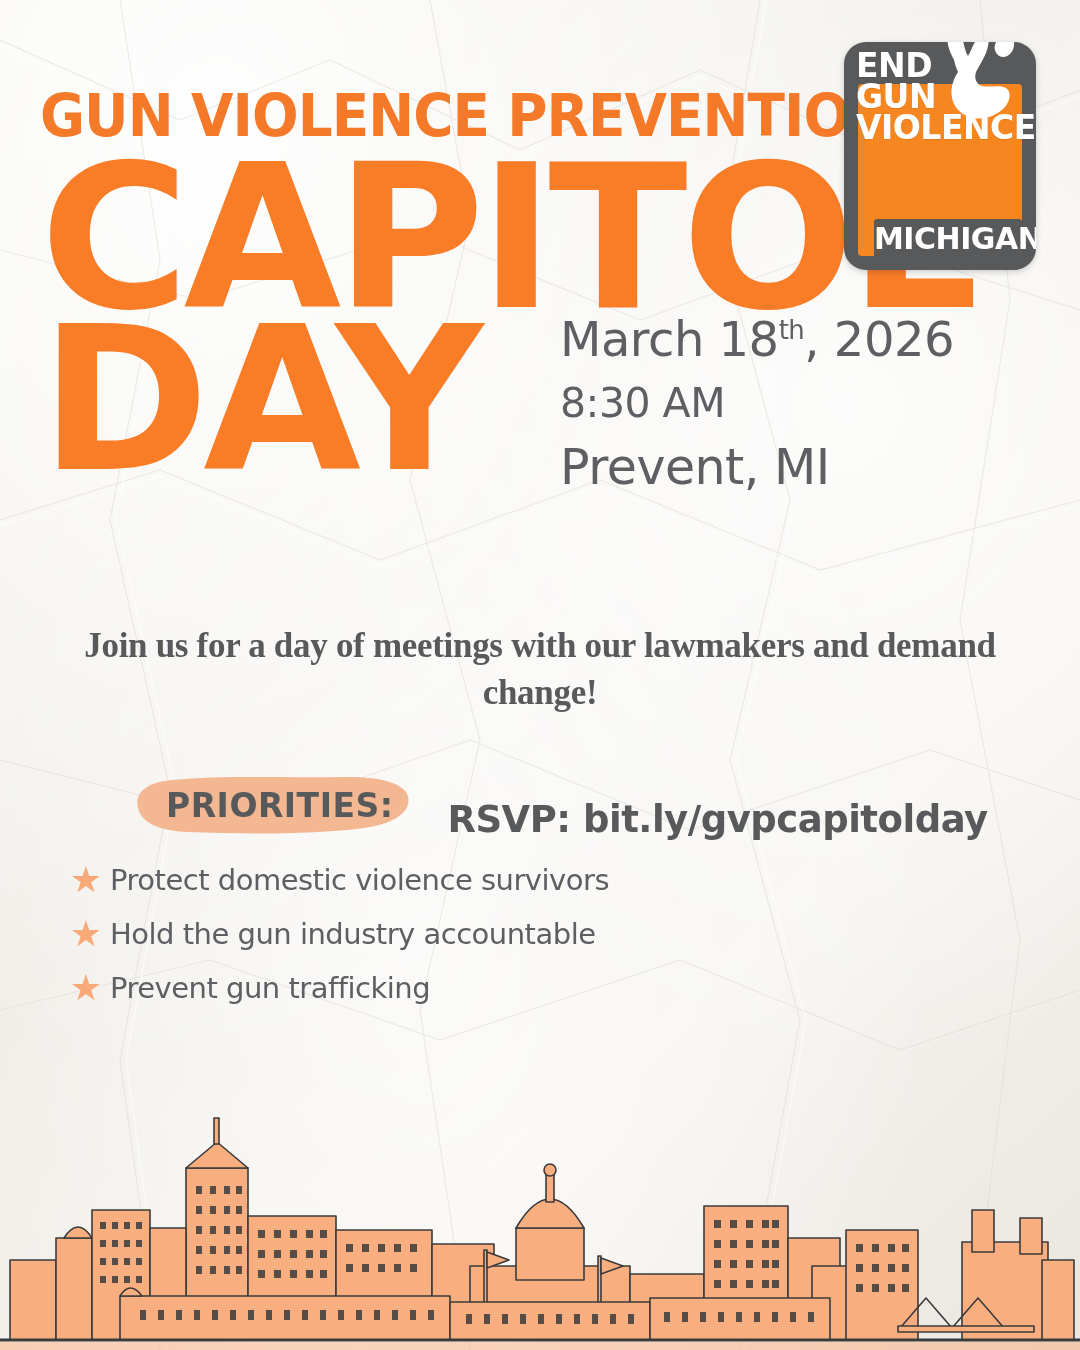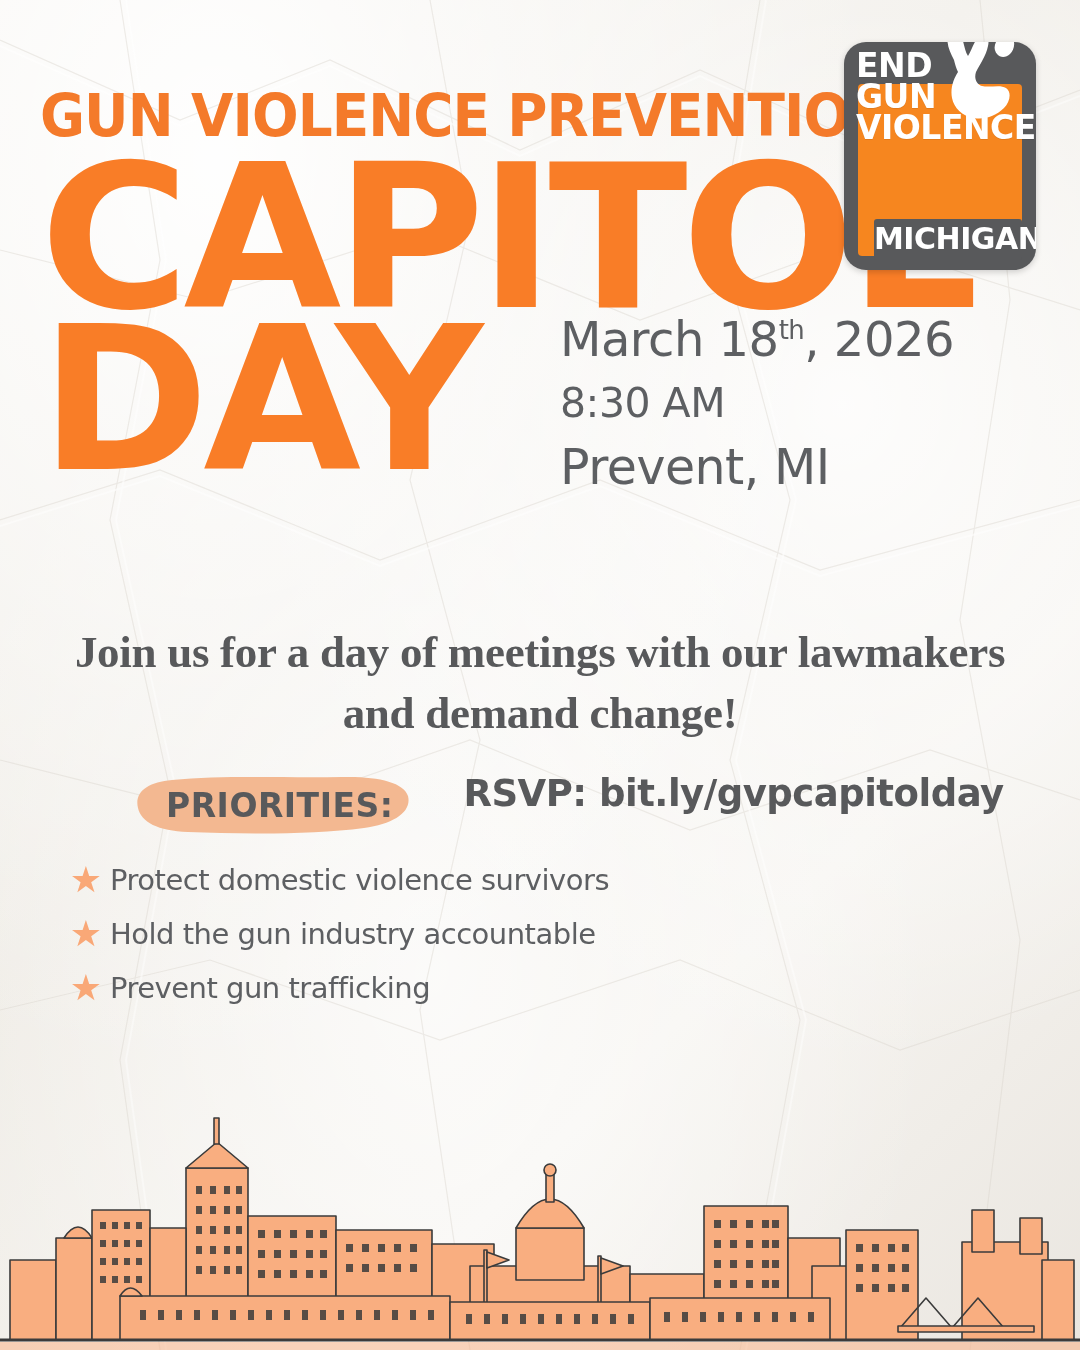--- a/index.html
+++ b/index.html
@@ -158,33 +158,33 @@
   
   .tagline {
     position: absolute;
     left: 50px;
     right: 50px;
     top: 622px;
     text-align: center;
     color: #58595b;
     font-family: "Liberation Serif", serif;
     font-weight: 700;
-    font-size: 45px;
+    font-size: 35px;
     line-height: 1.35;
     letter-spacing: -0.3px;
   }
 
   
   .midrow {
     position: absolute;
     left: 132px;
     right: 68px;
     top: 772px;
     display: flex;
-    align-items: flex-start;
+    align-items: flex-end;
   }
   .priorities-wrap {
     position: relative;
     padding: 14px 30px 16px 34px;
   }
   .brush {
     position: absolute;
     left: 0;
     top: 0;
     width: 278px;
@@ -192,21 +192,21 @@
   }
   .priorities-label {
     position: relative;
     font-family: "DejaVu Sans", sans-serif;
     font-weight: 700;
     font-size: 33px;
     color: #58595b;
     letter-spacing: 0.5px;
   }
   .rsvp {
-    margin-left: 40px;
+    margin-left: 24px;
     font-family: "DejaVu Sans", sans-serif;
     font-weight: 700;
     font-size: 37px;
     color: #58595b;
     letter-spacing: -0.5px;
   }
 
   
   .bullets {
     position: absolute;

